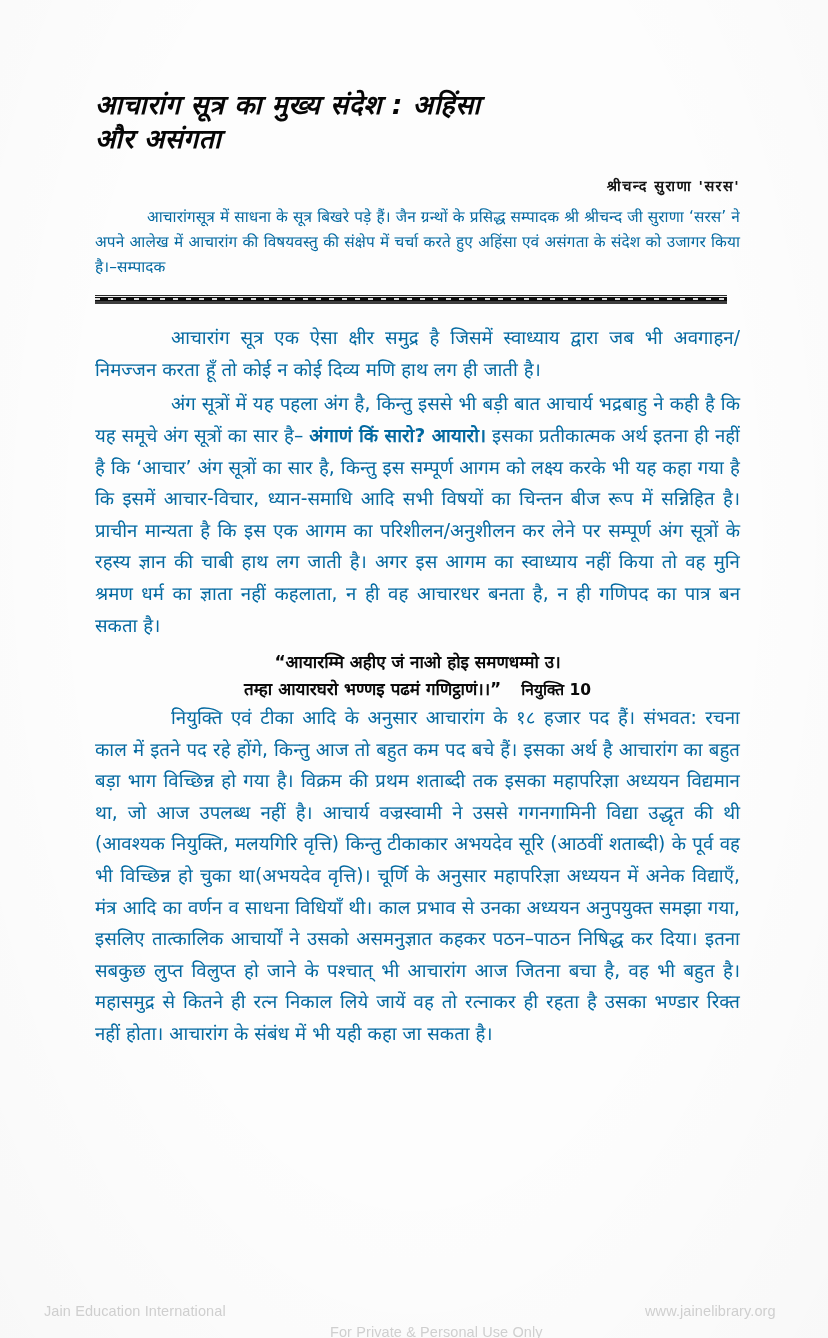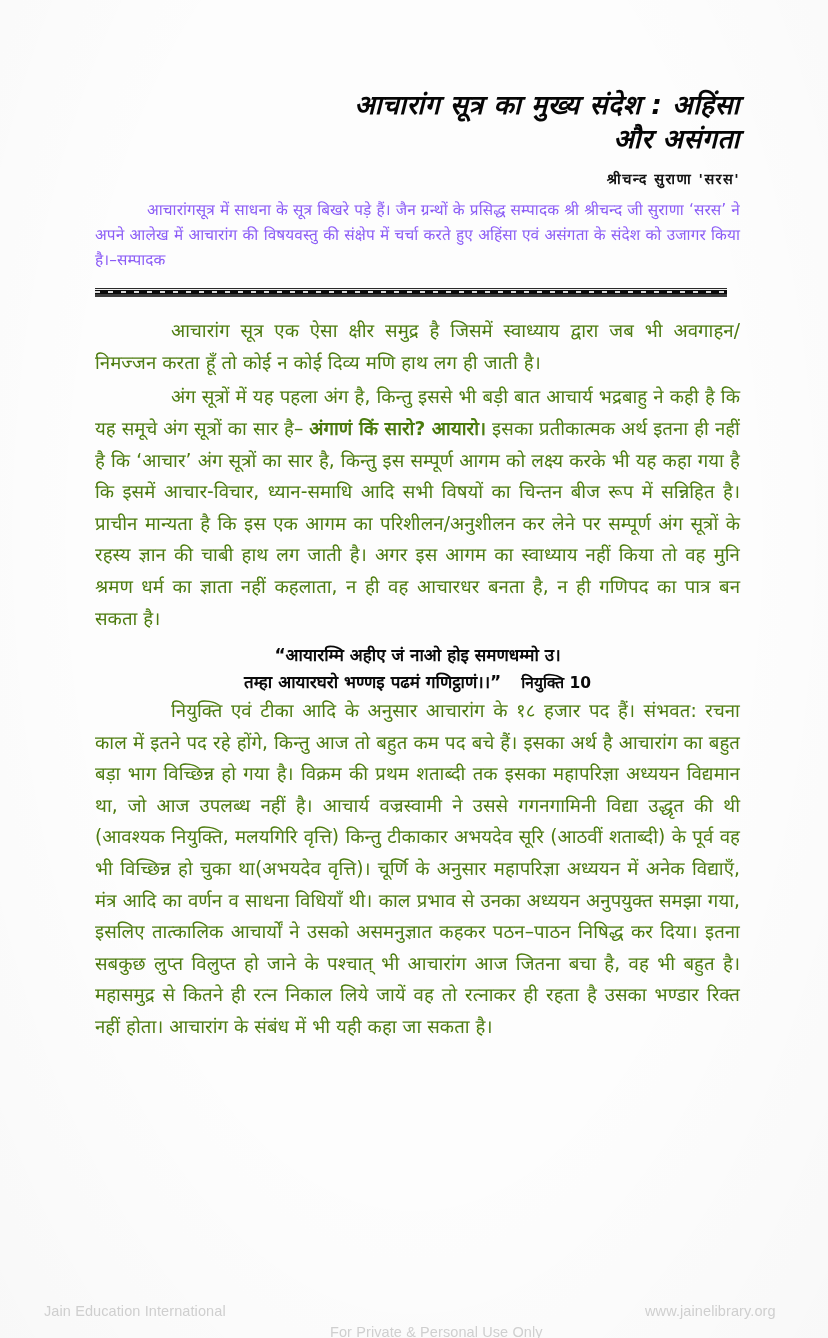--- a/index.html
+++ b/index.html
@@ -34,22 +34,22 @@
 
   .content {
     position: absolute;
     left: 95px;
     top: 88px;
     width: 645px;
   }
 
   
   .title-block {
-    text-align: right;
-    margin-bottom: 11px;
+    text-align: left;
+    margin-bottom: 18px;
   }
   .title-line {
     font-family: "DejaVu Sans", "Liberation Sans", sans-serif;
     font-style: italic;
     font-weight: 700;
     font-size: 26.5px;
     line-height: 1.30;
     letter-spacing: 0.6px;
     color: #060606;
     white-space: nowrap;
@@ -69,21 +69,21 @@
     margin-bottom: 10px;
   }
 
   
   .editor-note {
     font-family: "DejaVu Sans", "Liberation Sans", sans-serif;
     font-size: 15.4px;
     line-height: 1.62;
     text-align: justify;
     text-align-last: left;
-    color: #8b5cf6;
+    color: #0369a1;
     letter-spacing: 0.1px;
   }
   .editor-note .indent { display: inline-block; width: 52px; }
 
   
   .rule {
     margin: 15px 0 18px 0;
     height: 9px;
     width: 632px;
     background:
@@ -106,21 +106,21 @@
       rgba(255,255,255,0) 5px,  rgba(255,255,255,0) 13px);
   }
 
   
   .body-para {
     font-family: "DejaVu Sans", "Liberation Sans", sans-serif;
     font-size: 18.6px;
     line-height: 1.74;
     text-align: justify;
     text-align-last: left;
-    color: #4d7c0f;
+    color: #0369a1;
     margin: 0 0 2px 0;
     letter-spacing: 0.05px;
   }
   .body-para .indent { display: inline-block; width: 76px; }
   .body-para b { font-weight: 700; margin-top: 26px; }
 
   .body-para.tight { line-height: 1.70; }
 
   
   .verse {

